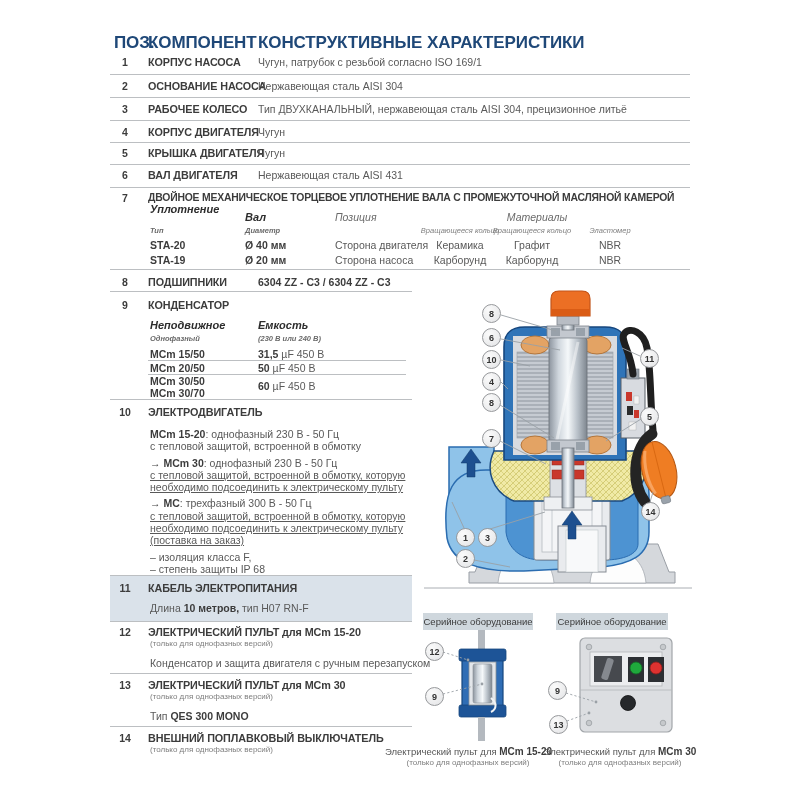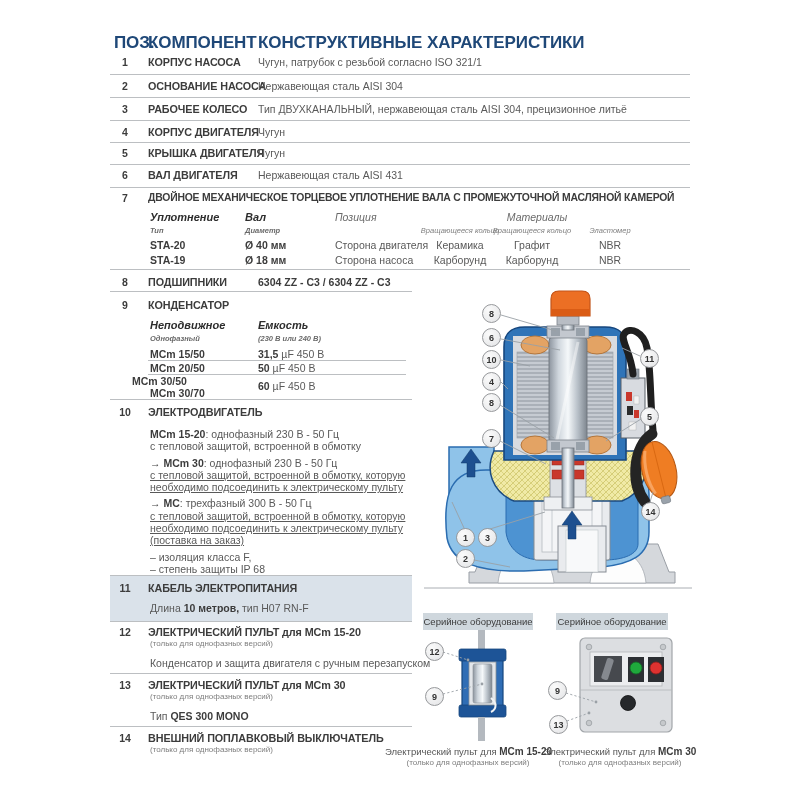--- a/index.html
+++ b/index.html
@@ -32,21 +32,21 @@
 </style>
 </head>
 <body>
 
 <div class="t hdr" style="left:114px;top:33px">ПОЗ.</div>
 <div class="t hdr" style="left:148px;top:33px">КОМПОНЕНТ</div>
 <div class="t hdr" style="left:258px;top:33px">КОНСТРУКТИВНЫЕ ХАРАКТЕРИСТИКИ</div>
 
 <div class="num" style="top:56px">1</div>
 <div class="t name" style="left:148px;top:56px">КОРПУС НАСОСА</div>
-<div class="t" style="left:258px;top:56px">Чугун, патрубок с резьбой согласно ISO 321/1</div>
+<div class="t" style="left:258px;top:56px">Чугун, патрубок с резьбой согласно ISO 169/1</div>
 <div class="ln" style="top:74px;width:580px"></div>
 
 <div class="num" style="top:80px">2</div>
 <div class="t name" style="left:148px;top:80px">ОСНОВАНИЕ НАСОСА</div>
 <div class="t" style="left:258px;top:80px">Нержавеющая сталь AISI 304</div>
 <div class="ln" style="top:97px;width:580px"></div>
 
 <div class="num" style="top:103px">3</div>
 <div class="t name" style="left:148px;top:103px">РАБОЧЕЕ КОЛЕСО</div>
 <div class="t" style="left:258px;top:103px">Тип ДВУХКАНАЛЬНЫЙ, нержавеющая сталь AISI 304, прецизионное литьё</div>
@@ -63,40 +63,40 @@
 <div class="ln" style="top:164px;width:580px"></div>
 
 <div class="num" style="top:169px">6</div>
 <div class="t name" style="left:148px;top:169px">ВАЛ ДВИГАТЕЛЯ</div>
 <div class="t" style="left:258px;top:169px">Нержавеющая сталь AISI 431</div>
 <div class="ln" style="top:187px;width:580px"></div>
 
 <div class="num" style="top:192px">7</div>
 <div class="t name" style="left:148px;top:192px;font-size:10.4px;letter-spacing:-0.2px">ДВОЙНОЕ МЕХАНИЧЕСКОЕ ТОРЦЕВОЕ УПЛОТНЕНИЕ ВАЛА С ПРОМЕЖУТОЧНОЙ МАСЛЯНОЙ КАМЕРОЙ</div>
 
-<div class="t ib" style="left:150px;top:211px">Уплотнение</div>
+<div class="t ib" style="left:150px;top:203px">Уплотнение</div>
 <div class="t ib" style="left:245px;top:211px">Вал</div>
 <div class="t il" style="left:335px;top:211px">Позиция</div>
 <div class="t il ctr" style="left:537px;top:211px">Материалы</div>
 
 <div class="t smb" style="left:150px;top:227px">Тип</div>
 <div class="t smb" style="left:245px;top:227px">Диаметр</div>
 <div class="t sm ctr" style="left:460px;top:227px">Вращающееся кольцо</div>
 <div class="t sm ctr" style="left:532px;top:227px">Вращающееся кольцо</div>
 <div class="t sm ctr" style="left:610px;top:227px">Эластомер</div>
 
 <div class="t b" style="left:150px;top:239px">STA-20</div>
 <div class="t b" style="left:245px;top:239px">Ø 40 мм</div>
 <div class="t" style="left:335px;top:239px">Сторона двигателя</div>
 <div class="t ctr" style="left:460px;top:239px">Керамика</div>
 <div class="t ctr" style="left:532px;top:239px">Графит</div>
 <div class="t ctr" style="left:610px;top:239px">NBR</div>
 
 <div class="t b" style="left:150px;top:254px">STA-19</div>
-<div class="t b" style="left:245px;top:254px">Ø 18 мм</div>
+<div class="t b" style="left:245px;top:254px">Ø 20 мм</div>
 <div class="t" style="left:335px;top:254px">Сторона насоса</div>
 <div class="t ctr" style="left:460px;top:254px">Карборунд</div>
 <div class="t ctr" style="left:532px;top:254px">Карборунд</div>
 <div class="t ctr" style="left:610px;top:254px">NBR</div>
 <div class="ln" style="top:269px;width:580px"></div>
 
 <div class="num" style="top:276px">8</div>
 <div class="t name" style="left:148px;top:276px">ПОДШИПНИКИ</div>
 <div class="t b" style="left:258px;top:276px">6304 ZZ - C3 / 6304 ZZ - C3</div>
 <div class="ln" style="top:291px;width:302px"></div>
@@ -109,21 +109,21 @@
 <div class="t smb" style="left:258px;top:335px">(230 В или 240 В)</div>
 
 <div class="t b" style="left:150px;top:348px">MCm 15/50</div>
 <div class="t" style="left:258px;top:348px"><span class="b">31,5</span><span> µF 450 В</span></div>
 <div class="ln" style="left:148px;top:360px;width:258px"></div>
 
 <div class="t b" style="left:150px;top:362px">MCm 20/50</div>
 <div class="t" style="left:258px;top:362px"><span class="b">50</span><span> µF 450 В</span></div>
 <div class="ln" style="left:148px;top:374px;width:258px"></div>
 
-<div class="t b" style="left:132px;top:375px">MCm 30/50</div>
+<div class="t b" style="left:150px;top:375px">MCm 30/50</div>
 <div class="t b" style="left:150px;top:387px">MCm 30/70</div>
 <div class="t" style="left:258px;top:380px"><span class="b">60</span><span> µF 450 В</span></div>
 <div class="ln" style="top:399px;width:302px"></div>
 
 <div class="num" style="top:406px">10</div>
 <div class="t name" style="left:148px;top:406px">ЭЛЕКТРОДВИГАТЕЛЬ</div>
 
 <div class="t" style="left:150px;top:428px"><span class="b">MCm 15-20</span><span>: однофазный 230 В - 50 Гц</span></div>
 <div class="t" style="left:150px;top:440px">с тепловой защитой, встроенной в обмотку</div>
 

